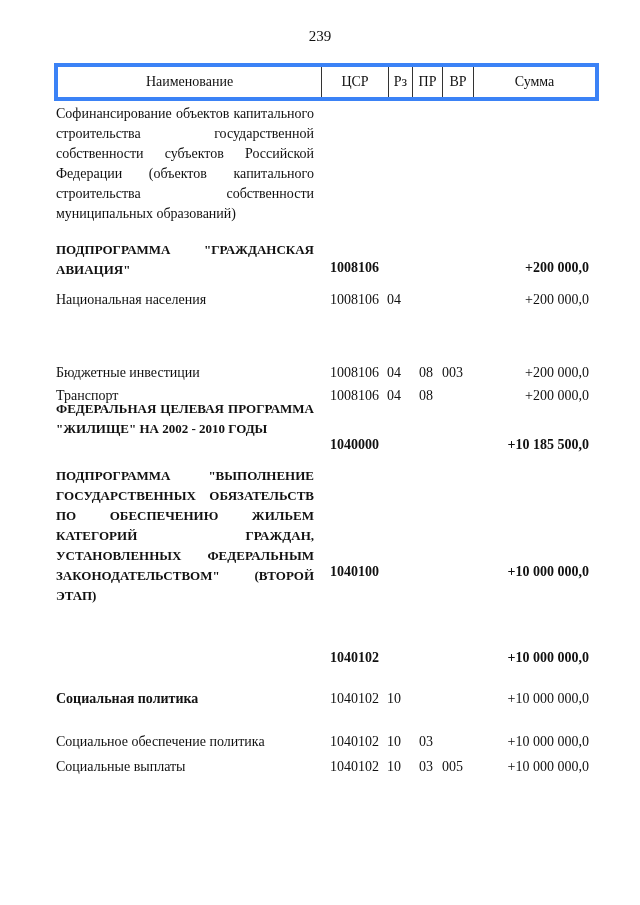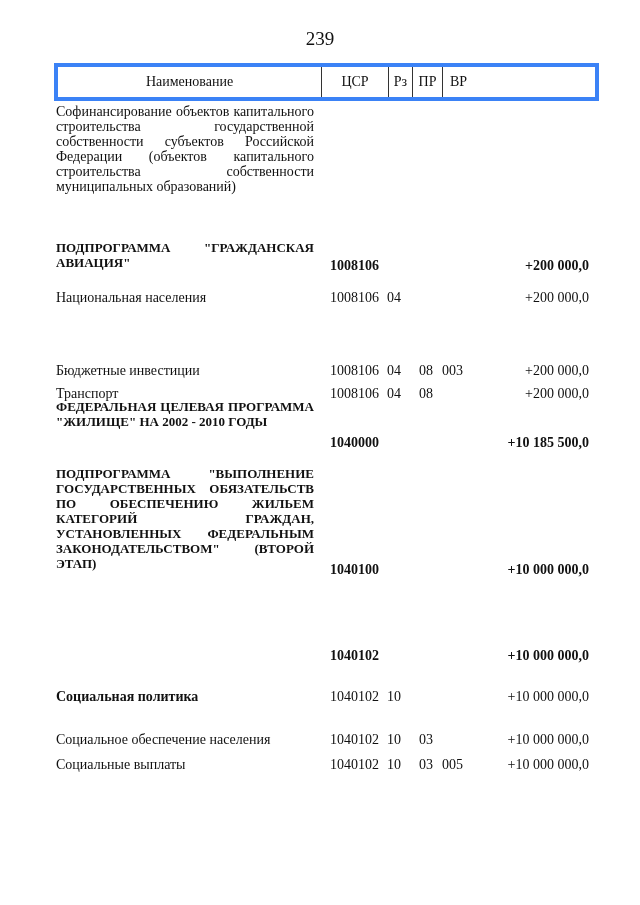--- a/index.html
+++ b/index.html
@@ -1,30 +1,30 @@
 <!DOCTYPE html>
 <html><head>
 <meta charset="utf-8">
 <style>
   html, body { margin: 0; padding: 0; background: #ffffff; }
   body { width: 640px; height: 905px; position: relative; overflow: hidden;
          font-family: "Liberation Serif", "DejaVu Serif", serif; color: #111; }
-  .page-number { position: absolute; top: 28px; left: 0; width: 640px; text-align: center; font-size: 19px; }
+  .page-number { position: absolute; top: 28px; left: 0; width: 640px; text-align: center; font-size: 15px; }
   .header { position: absolute; top: 63px; left: 54px; width: 545px; height: 38px;
             border: 4px solid #3b82f6; display: flex; font-size: 14px; box-sizing: border-box; }
   .header > div { display: flex; align-items: center; justify-content: center; border-right: 1px solid #333; box-sizing: border-box; }
   .header > div:last-child { border-right: none; }
   .h-name { width: 264px; }
   .h-csr { width: 67px; }
   .h-rz { width: 24px; }
   .h-pr { width: 30px; }
   .h-vr { width: 31px; }
   .h-sum { flex: 1; }
 
-  .row { position: absolute; left: 54px; width: 545px; font-size: 14px; line-height: 15px; }
+  .row { position: absolute; left: 54px; width: 545px; font-size: 14px; line-height: 20px; }
   .row .name { position: absolute; left: 2px; width: 258px; text-align: justify; text-align-last: left; }
   .row .cells { position: absolute; bottom: 0; left: 0; width: 545px; height: 18px; }
   .row .csr { position: absolute; left: 276px; }
   .row .rz { position: absolute; left: 333px; }
   .row .pr { position: absolute; left: 365px; }
   .row .vr { position: absolute; left: 388px; }
   .row .sum { position: absolute; right: 10px; }
   .bold { font-weight: bold; }
   .bold .name { font-size: 13px; }
 </style>
@@ -32,20 +32,21 @@
 <body>
 
 <div class="page-number">239</div>
 
 <div class="header">
   <div class="h-name">Наименование</div>
   <div class="h-csr">ЦСР</div>
   <div class="h-rz">Рз</div>
   <div class="h-pr">ПР</div>
   <div class="h-vr">ВР</div>
+  <div class="h-sum">Сумма</div>
 </div>
 
 <div class="row" style="top:104px; height:123px;">
   <div class="name" style="top:0;">Софинансирование объектов капитального строительства государственной собственности субъектов Российской Федерации (объектов капитального строительства собственности муниципальных образований)</div>
 </div>
 
 <div class="row bold" style="top:240px; height:36px;">
   <div class="name" style="top:0;">ПОДПРОГРАММА "ГРАЖДАНСКАЯ АВИАЦИЯ"</div>
   <div class="cells">
     <span class="csr">1008106</span>
@@ -126,21 +127,21 @@
   <div class="cells">
     <span class="csr">1040102</span>
     <span class="rz">10</span>
     <span class="pr"></span>
     <span class="vr"></span>
     <span class="sum">+10 000 000,0</span>
   </div>
 </div>
 
 <div class="row" style="top:732px; height:18px;">
-  <div class="name" style="top:0;">Социальное обеспечение населения</div>
+  <div class="name" style="top:0;">Социальное обеспечение политика</div>
   <div class="cells">
     <span class="csr">1040102</span>
     <span class="rz">10</span>
     <span class="pr">03</span>
     <span class="vr"></span>
     <span class="sum">+10 000 000,0</span>
   </div>
 </div>
 
 <div class="row" style="top:757px; height:18px;">

